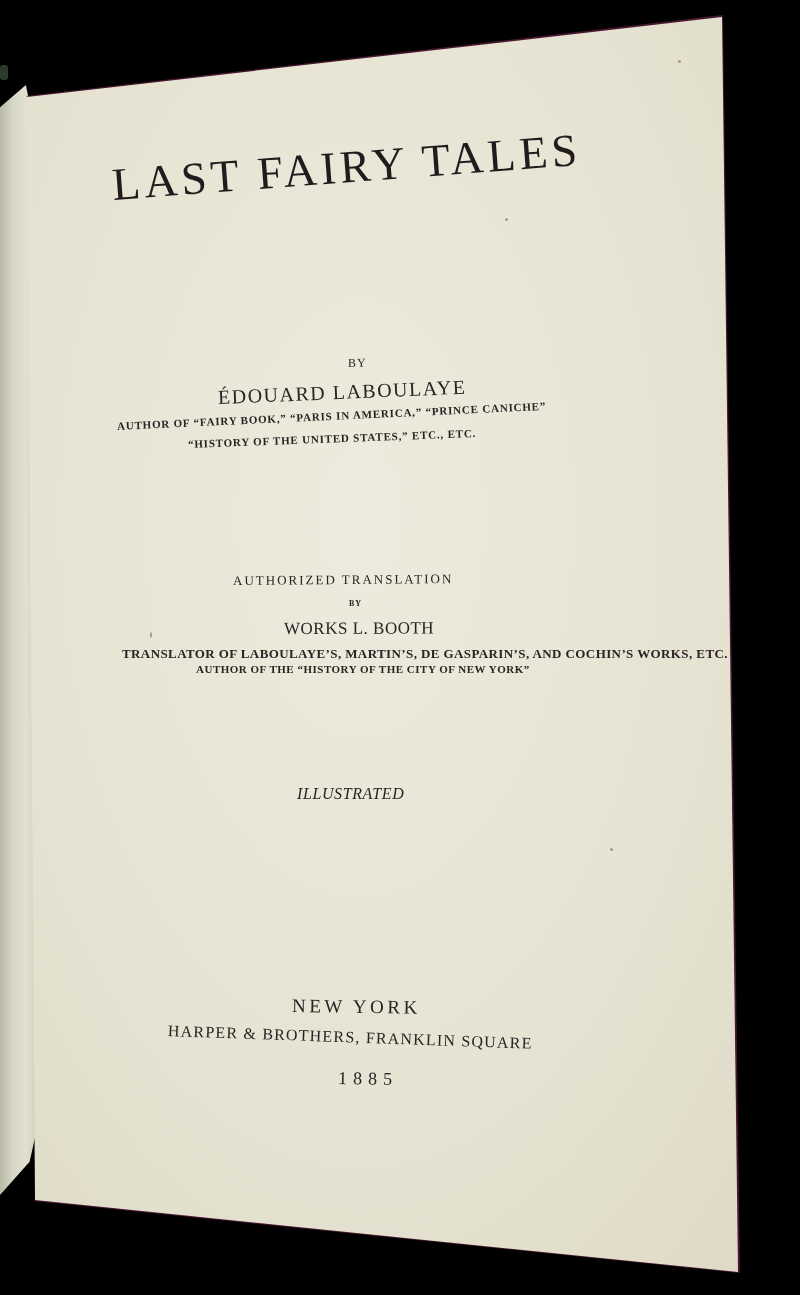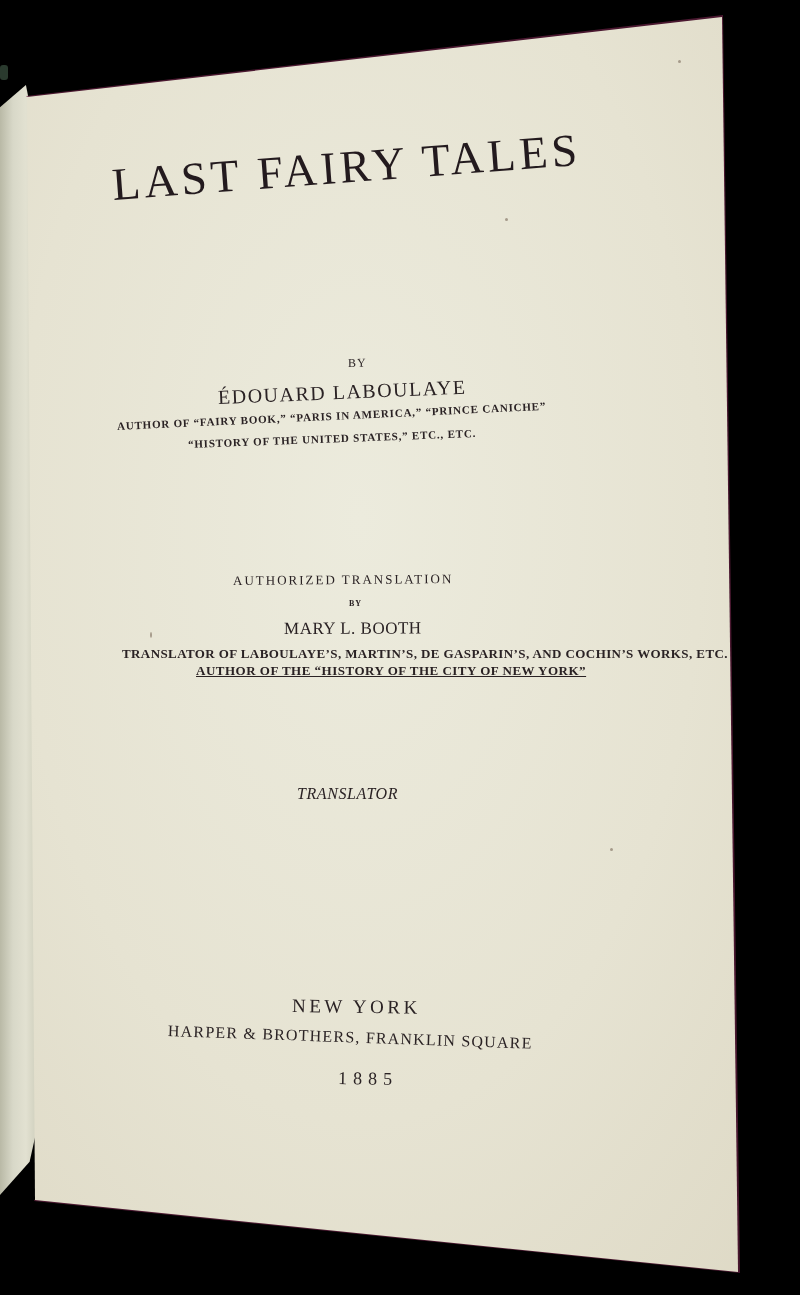--- a/index.html
+++ b/index.html
@@ -40,21 +40,21 @@
     font-variant: small-caps; color: #231a1e;
   }
   .by1 { left: 348px; top: 356px; font-size: 12px; letter-spacing: 1px; transform: rotate(-1deg); }
   .author-name { left: 218px; top: 386px; font-size: 20px; letter-spacing: 1.5px; transform: rotate(-2.4deg); }
   .author-works1 { left: 117px; top: 420px; font-size: 11px; letter-spacing: 0.8px; transform: rotate(-2.7deg); font-weight: bold; }
   .author-works2 { left: 188px; top: 438px; font-size: 11px; letter-spacing: 0.8px; transform: rotate(-2.2deg); font-weight: bold; }
   .auth-trans { left: 233px; top: 573px; font-size: 13px; letter-spacing: 2px; transform: rotate(-0.5deg); }
   .by2 { left: 349px; top: 599px; font-size: 8px; letter-spacing: 1px; font-weight: bold; }
   .translator { left: 284px; top: 619px; font-size: 17px; letter-spacing: 0.5px; transform: rotate(-0.2deg); }
   .translator-works { left: 122px; top: 646px; font-size: 13px; letter-spacing: 0.4px; font-weight: bold; }
-  .translator-author { left: 196px; top: 663px; font-size: 13px; letter-spacing: 0.5px; font-weight: bold; text-decoration: underline; }
+  .translator-author { left: 196px; top: 663px; font-size: 11px; letter-spacing: 0.5px; font-weight: bold; }
   .illustrated { left: 297px; top: 785px; font-size: 16px; font-style: italic; letter-spacing: 0.6px; }
   .city { left: 292px; top: 995px; font-size: 19px; letter-spacing: 3.5px; transform: rotate(0.8deg); }
   .publisher { left: 168px; top: 1022px; font-size: 16px; letter-spacing: 1.2px; transform: rotate(2deg); }
   .year { left: 338px; top: 1068px; font-size: 18px; letter-spacing: 6px; transform: rotate(1deg); }
   .speck { position: absolute; width: 3px; height: 3px; border-radius: 50%; background: #a59a8a; }
 </style>
 </head>
 <body>
 
 <div></div>
@@ -69,21 +69,21 @@
 <span class="speck" style="left:150px;top:632px;width:2px;height:6px;"></span>
 
 <div class="text title">LAST FAIRY TALES</div>
 <div class="text by1">BY</div>
 <div class="text author-name">ÉDOUARD LABOULAYE</div>
 <div class="text author-works1">AUTHOR OF “FAIRY BOOK,” “PARIS IN AMERICA,” “PRINCE CANICHE”</div>
 <div class="text author-works2">“HISTORY OF THE UNITED STATES,” ETC., ETC.</div>
 
 <div class="text auth-trans">AUTHORIZED TRANSLATION</div>
 <div class="text by2">BY</div>
-<div class="text translator">MARY L. BOOTH</div>
+<div class="text translator">WORKS L. BOOTH</div>
 <div class="text translator-works">TRANSLATOR OF LABOULAYE’S, MARTIN’S, DE GASPARIN’S, AND COCHIN’S WORKS, ETC.</div>
 <div class="text translator-author">AUTHOR OF THE “HISTORY OF THE CITY OF NEW YORK”</div>
 
-<div class="text illustrated">TRANSLATOR</div>
+<div class="text illustrated">ILLUSTRATED</div>
 
 <div class="text city">NEW YORK</div>
 <div class="text publisher">HARPER &amp; BROTHERS, FRANKLIN SQUARE</div>
 <div class="text year">1885</div>
 
 </body></html>

